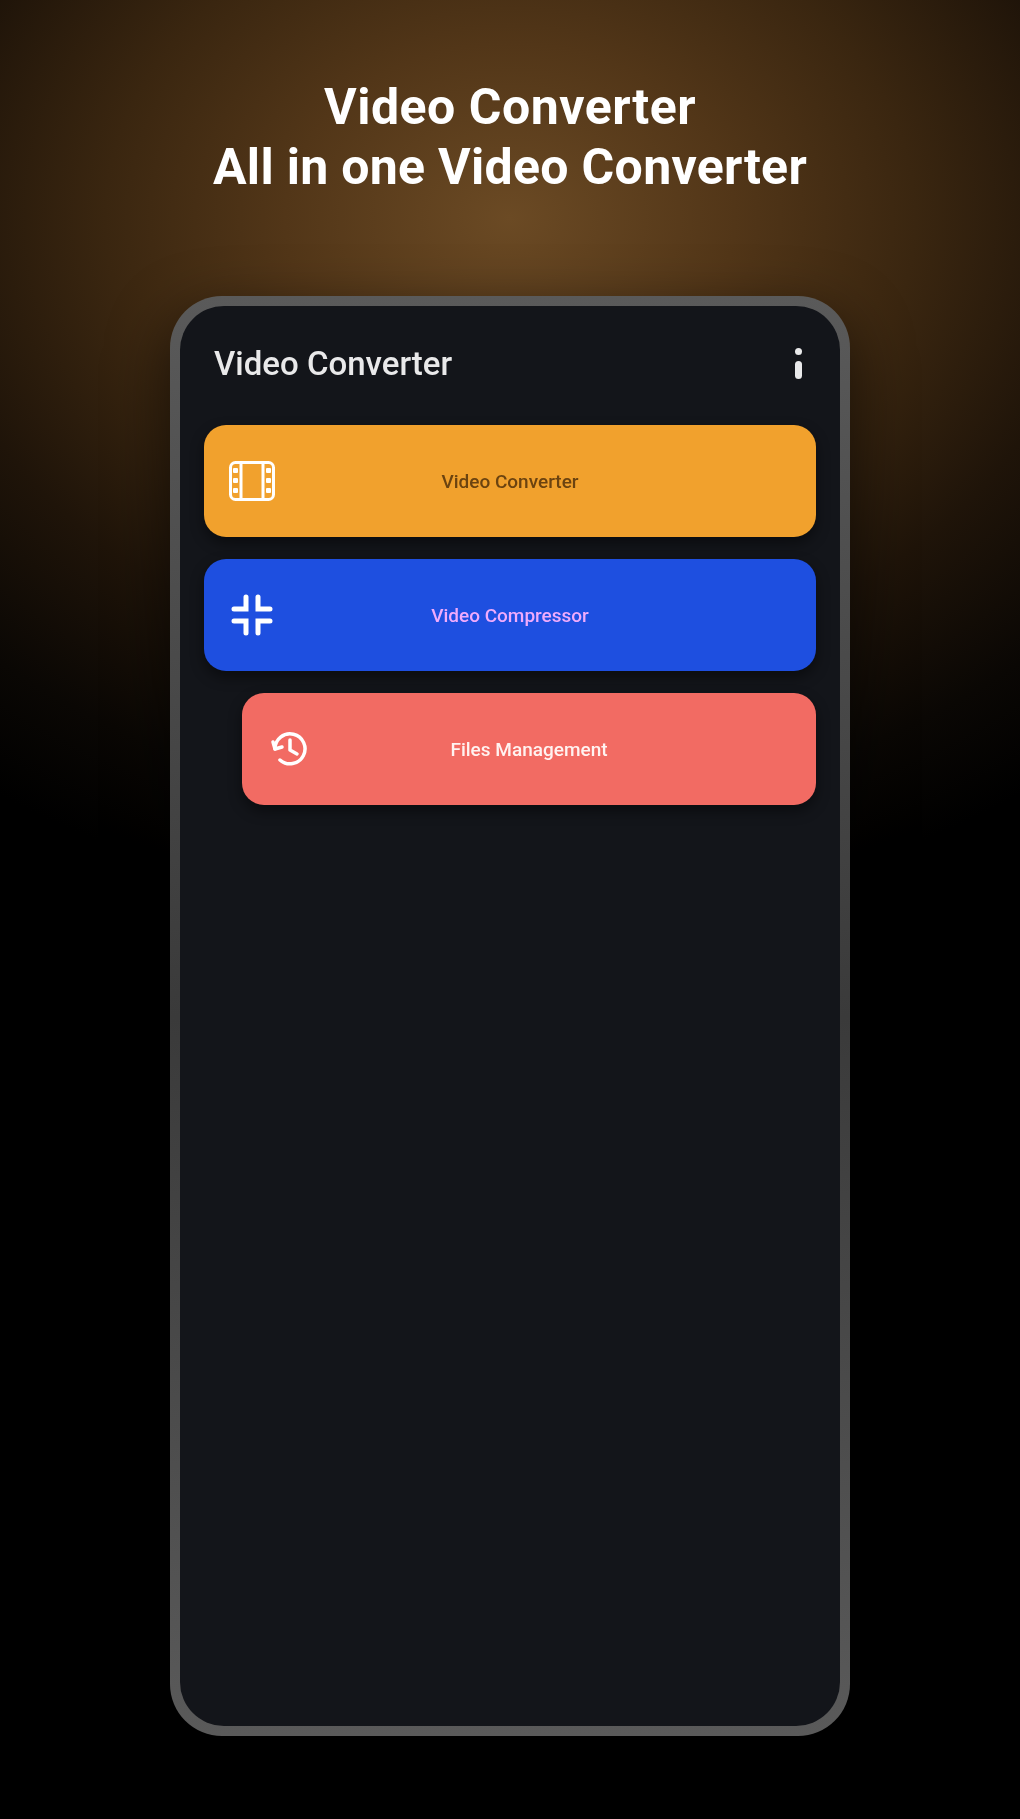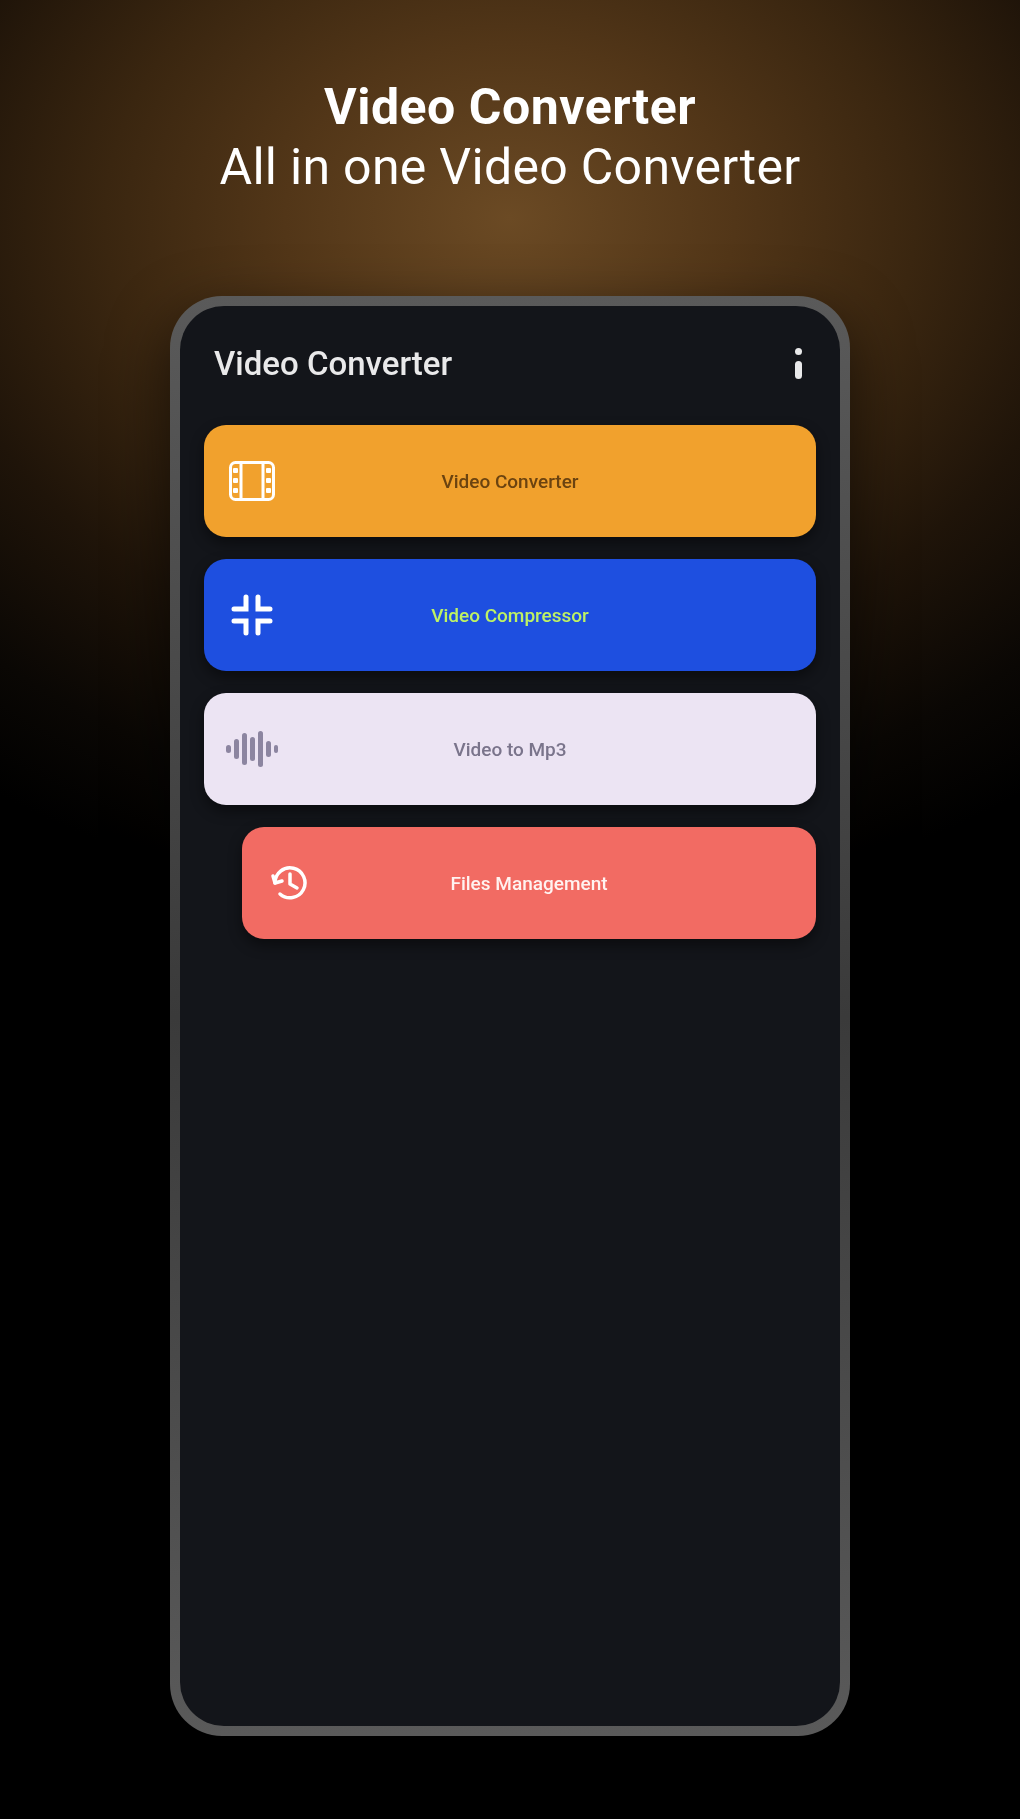--- a/index.html
+++ b/index.html
@@ -16,21 +16,21 @@
     text-align: center;
     padding-top: 78px;
   }
   .promo-title {
     font-size: 50px;
     font-weight: 700;
     letter-spacing: 0.5px;
   }
   .promo-subtitle {
     font-size: 50px;
-    font-weight: 400;
+    font-weight: 700;
     margin-top: 2px;
     letter-spacing: 0.3px;
   }
 
   
   .phone-frame {
     width: 680px;
     height: 1440px;
     margin: 100px auto 0;
     border-radius: 52px;
@@ -106,21 +106,21 @@
     text-align: center;
     font-size: 19px;
     font-weight: 500;
     filter: blur(0.6px);
   }
 
   
   .item-orange { background: #f1a12d; }
   .item-orange .menu-label { color: #6b4310; }
   .item-blue   { background: #1e4fe0; }
-  .item-blue .menu-label   { color: #bef264; }
+  .item-blue .menu-label   { color: #f0abfc; }
   .item-lilac  { background: #ece4f3; }
   .item-lilac .menu-label  { color: #7a748b; }
   .item-red    { background: #f26b63; margin-left: 38px; }
   .item-red .menu-label    { color: #fff3f1; }
 
   
   .menu-icon-wrap svg { display: block; }
 
 </style>
 </head>
@@ -166,36 +166,20 @@
           <svg width="48" height="48" viewBox="0 0 48 48" fill="none" stroke="#fff" stroke-width="5" stroke-linecap="round">
             <path d="M6 18 L18 18 L18 6"></path>
             <path d="M42 18 L30 18 L30 6"></path>
             <path d="M6 30 L18 30 L18 42"></path>
             <path d="M42 30 L30 30 L30 42"></path>
           </svg>
         </div>
         <div class="menu-label">Video Compressor</div>
       </div>
 
-      <div class="menu-item item-lilac">
-        <div class="menu-icon-wrap">
-          <svg width="52" height="36" viewBox="0 0 52 36">
-            <g fill="#8c85a0">
-              <rect x="0" y="14" width="5" height="8" rx="2.5"></rect>
-              <rect x="8" y="8" width="5" height="20" rx="2.5"></rect>
-              <rect x="16" y="2" width="5" height="32" rx="2.5"></rect>
-              <rect x="24" y="6" width="5" height="24" rx="2.5"></rect>
-              <rect x="32" y="0" width="5" height="36" rx="2.5"></rect>
-              <rect x="40" y="10" width="5" height="16" rx="2.5"></rect>
-              <rect x="48" y="14" width="4" height="8" rx="2"></rect>
-            </g>
-          </svg>
-        </div>
-        <div class="menu-label">Video to Mp3</div>
-      </div>
 
       <div class="menu-item item-red">
         <div class="menu-icon-wrap">
           <svg width="46" height="46" viewBox="0 0 46 46" fill="none" stroke="#fff" stroke-width="3.5" stroke-linecap="round" stroke-linejoin="round">
             <path d="M8 23 A15 15 0 1 1 13 34"></path>
             <polyline points="6,16 8,23 15,21"></polyline>
             <polyline points="23,14 23,24 30,28"></polyline>
           </svg>
         </div>
         <div class="menu-label">Files Management</div>

